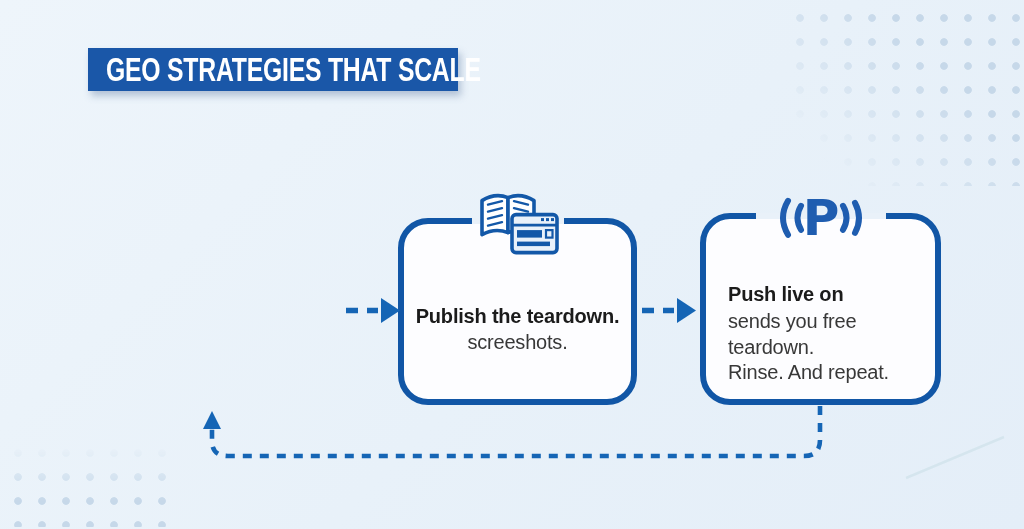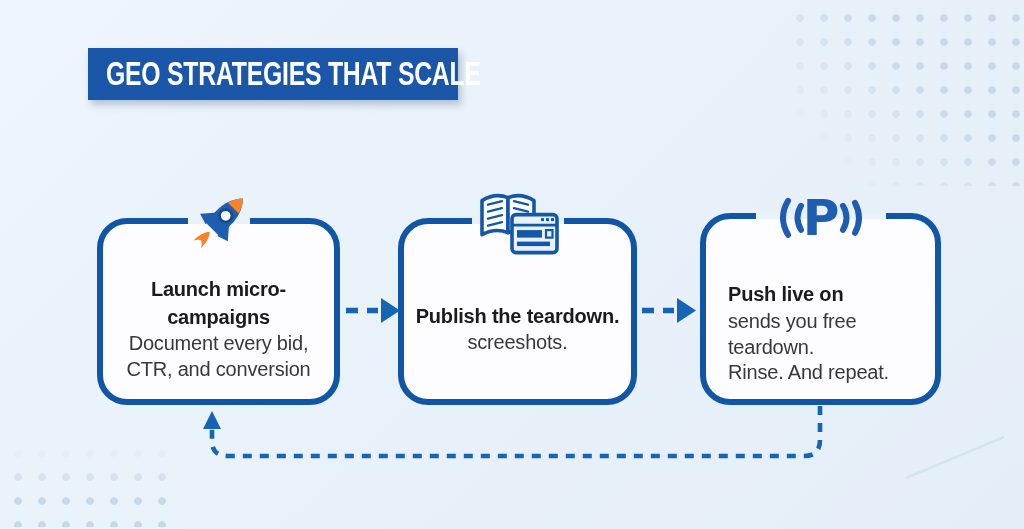--- a/index.html
+++ b/index.html
@@ -20,21 +20,21 @@
     -webkit-mask-image: linear-gradient(225deg, #000 35%, transparent 85%);
     mask-image: linear-gradient(225deg, #000 35%, transparent 85%);
   }
   .dots-bl {
     left:6px; bottom:2px; width:175px; height:86px;
     -webkit-mask-image: linear-gradient(0deg, #000 30%, transparent 95%);
     mask-image: linear-gradient(0deg, #000 30%, transparent 95%);
   }
   
   .banner {
-    position:absolute; left:88px; top:48px; width:370px; height:52px;
+    position:absolute; left:88px; top:48px; width:370px; height:43px;
     background:#1a57a8; display:flex; align-items:center; padding-left:18px;
     box-shadow: 3px 5px 7px rgba(110,135,170,0.45);
   }
   .banner-text {
     color:#ffffff; font-weight:700; font-size:31px; white-space:nowrap;
     letter-spacing:-0.3px; transform:scaleX(0.80) scaleY(1.08);
     transform-origin:left center;
   }
   
   .step-box {
@@ -75,40 +75,20 @@
 
 <div class="canvas">
 
   <div class="dots dots-tr"></div>
   <div class="dots dots-bl"></div>
 
   <div class="banner">
     <span class="banner-text">GEO STRATEGIES THAT SCALE</span>
   </div>
 
-  <div class="step-box box-1">
-    <div class="gap-strip"></div>
-    <div class="box-icon">
-      <svg width="76" height="76" viewBox="0 0 64 64">
-        <g transform="rotate(45 32 32)">
-          <path d="M32 43 C28.5 47 27.5 52 27.5 58 C29.5 54.5 31 53.5 32 53.5 C33 53.5 34.5 54.5 36.5 58 C36.5 52 35.5 47 32 43 Z" fill="#f5842c"></path>
-          <path d="M25 27 L15.5 38 L25 41 Z" fill="#1f5db0"></path>
-          <path d="M39 27 L48.5 38 L39 41 Z" fill="#1f5db0"></path>
-          <path d="M32 3.5 C38 9.5 40.5 18 40.5 26 L40.5 40 L23.5 40 L23.5 26 C23.5 18 26 9.5 32 3.5 Z" fill="#1f5db0"></path>
-          <path d="M32 3.5 C35.2 6.8 37.3 10.8 38.4 15 L25.6 15 C26.7 10.8 28.8 6.8 32 3.5 Z" fill="#f5842c"></path>
-          <circle cx="32" cy="24" r="5.2" fill="#ffffff" stroke="#14498f" stroke-width="2.2"></circle>
-        </g>
-      </svg>
-    </div>
-    <div class="box-content">
-      <div class="heading">Launch micro-campaigns</div>
-      <div class="body-line">Document every bid,</div>
-      <div class="body-line">CTR, and conversion</div>
-    </div>
-  </div>
 
   <div class="step-box box-2">
     <div class="gap-strip"></div>
     <div class="box-icon">
       <svg width="86" height="70" viewBox="0 0 86 70">
         <path d="M7 13 Q20 5 33 10 L33 45 Q20 40 7 47 Z" fill="#ffffff" stroke="#1358a8" stroke-width="3.6" stroke-linejoin="round"></path>
         <path d="M59 13 Q46 5 33 10 L33 45 Q46 40 59 47 Z" fill="#ffffff" stroke="#1358a8" stroke-width="3.6" stroke-linejoin="round"></path>
         <g stroke="#1358a8" stroke-width="2.4" stroke-linecap="round">
           <path d="M13 17 L27 13.5"></path>
             <path d="M13 24 L27 20.5"></path>

